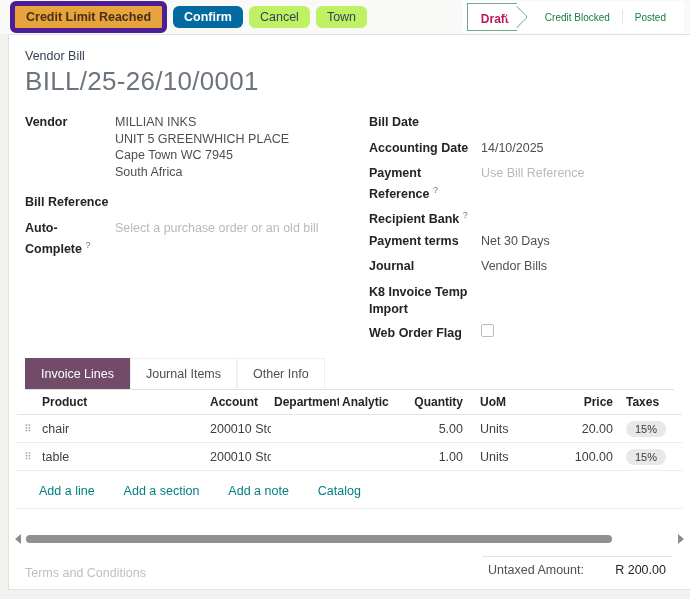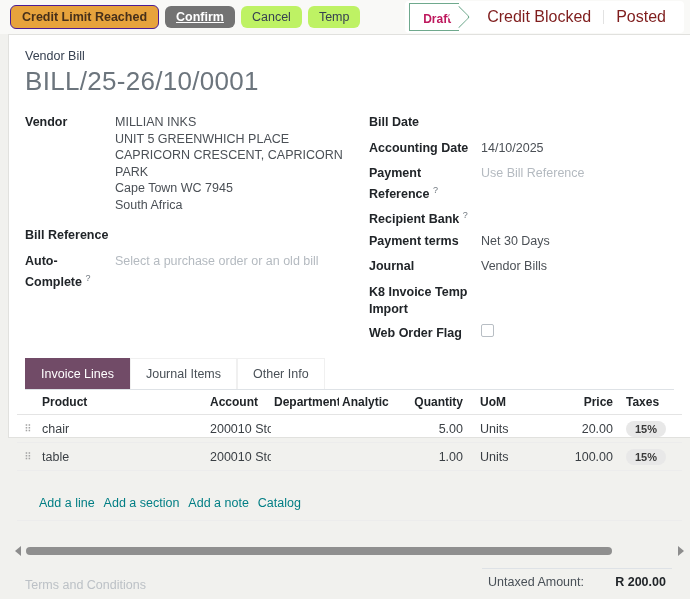--- a/index.html
+++ b/index.html
@@ -11,40 +11,40 @@
   
   .topbar {
     height:34px; display:flex; align-items:center; justify-content:space-between;
     padding:0 6px 0 10px; background:#f9f9f7;
   }
   .topbar-left { display:flex; align-items:center; gap:6px; }
   .btn {
     font-family:inherit; font-size:12.5px; padding:4px 11px; border-radius:6px;
     border:none; cursor:pointer; white-space:nowrap;
   }
-  .btn-warning { background:#e7a33c; color:#47301a; font-weight:700; border:1px solid #4c1d95; }
-  .btn-primary { background:#737373; color:#ffffff; font-weight:600;text-decoration:underline; }
+  .btn-warning { background:#e7a33c; color:#47301a; font-weight:700; border:5px solid #4c1d95; }
+  .btn-primary { background:#0369a1; color:#ffffff; font-weight:600; }
   .btn-secondary { background:#bef264; color:#374151; }
   .statusbar { display:flex; align-items:center; background:#ffffff; border-radius:4px; padding:2px 6px 2px 4px; }
   .status-active {
     position:relative; font-size:12px; font-weight:600; color:#be185d;
     border:1px solid #6fa98d; border-right:none; background:#fff;
     padding:8px 8px 4px 13px; margin-right:16px;
   }
   .status-active::after {
     content:""; position:absolute; right:-8px; top:50%; width:15px; height:15px;
     transform:translateY(-50%) rotate(45deg);
     border-top:1px solid #6fa98d; border-right:1px solid #6fa98d;
     border-top-right-radius:3px; background:#fff;
   }
-  .status-step { font-size:16px; color:#7f1d1d; padding:4px 12px; white-space:nowrap; }
+  .status-step { font-size:10px; color:#15803d; padding:4px 12px; white-space:nowrap; }
   .status-sep { width:1px; height:14px; background:#e2e2e2; }
   
   .sheet {
-    margin-left:8px; height:404px; background:#fff;
+    margin-left:8px; height:556px; background:#fff;
     border:1px solid #e1e1de; border-right:none;
     padding:14px 16px 0 16px; position:relative;
   }
   .doc-type { font-size:12.5px; color:#374151; }
   .doc-number { font-size:26px; font-weight:400; color:#6c757d; margin:3px 0 15px; letter-spacing:0.3px; }
   
   .fields { display:grid; grid-template-columns:330px 1fr; column-gap:14px; }
   .frow { display:grid; align-items:baseline; padding:2px 0; min-height:25.5px; }
   .fields-left .frow { grid-template-columns:90px 1fr; }
   .fields-right .frow { grid-template-columns:112px 1fr; }
@@ -65,47 +65,47 @@
   
   .lines-table { margin:0 -8px; }
   .trow { display:grid; grid-template-columns:22px 168px 64px 68px 1fr 56px 72px 78px 66px; align-items:center; }
   .thead { height:25px; font-size:12px; font-weight:600; color:#212529; border-bottom:1px solid #e4e4e4; }
   .tdata { height:28px; font-size:12.5px; color:#3a3f44; border-bottom:1px solid #ececec; }
   .cell { padding:0 3px; overflow:hidden; white-space:nowrap; }
   .cell-right { text-align:right; }
   .cell-uom { padding-left:14px; }
   .cell-tax { padding-left:10px; }
   .drag { color:#a3a3a3; font-size:10px; text-align:center; cursor:grab; }
-  .badge { display:inline-block; background:#e8e8e8; border-radius:10px; padding:2px 9px; font-size:11px; color:#3a3a3a;font-weight:bold; }
-  .line-links { display:flex; gap:9px; margin:16px -8px; padding:9px 0 10px 22px; border-bottom:1px solid #ececec; }
+  .badge { display:inline-block; background:#e8e8e8; border-radius:10px; padding:2px 9px; font-size:11px; color:#3a3a3a; }
+  .line-links { display:flex; gap:29px; margin:4px -8px; padding:9px 0 10px 22px; border-bottom:1px solid #ececec; }
   .line-link { font-size:12.5px; font-weight:500; color:#017e84; cursor:pointer; white-space:nowrap; }
   
   .hscroll { display:flex; align-items:center; margin:25px -10px 0 -10px; height:10px; gap:3px; }
   .arr { width:0; height:0; border-style:solid; cursor:pointer; }
   .arr-left  { border-width:5px 6px 5px 0; border-color:transparent #8d8d8d transparent transparent; }
   .arr-right { border-width:5px 0 5px 6px; border-color:transparent transparent transparent #8d8d8d; }
   .hscroll-track { flex:1; height:10px; position:relative; }
   .hscroll-thumb { position:absolute; left:2px; top:1px; height:8px; width:90%; background:#8f8f8f; border-radius:4px; cursor:pointer; }
   
   .footer { display:flex; justify-content:space-between; margin-top:12px; padding-right:2px; }
   .terms { font-size:12.5px; color:#bcc1c6; margin-top:10px; cursor:text; }
   .totals { width:190px; border-top:1px solid #dee2e6; padding-top:5px; }
   .total-row { display:flex; justify-content:center; align-items:baseline; gap:10px; padding:1px 0; }
   .total-label { font-size:12.5px; color:#495057; white-space:nowrap; }
-  .total-value { font-size:12.5px; font-weight:700; min-width:72px; text-align:right; }
+  .total-value { font-size:12.5px; font-weight:400; min-width:72px; text-align:right; }
 </style>
 </head>
 <body>
 
 <div class="topbar">
   <div class="topbar-left">
     <button class="btn btn-warning">Credit Limit Reached</button>
     <button class="btn btn-primary">Confirm</button>
     <button class="btn btn-secondary">Cancel</button>
-    <button class="btn btn-secondary">Temp</button>
+    <button class="btn btn-secondary">Town</button>
   </div>
   <div class="statusbar">
     <div class="status-active">Draft</div>
     <div class="status-step">Credit Blocked</div>
     <div class="status-sep"></div>
     <div class="status-step">Posted</div>
   </div>
 </div>
 
 <div class="sheet">
@@ -114,21 +114,20 @@
   <div class="doc-number">BILL/25-26/10/0001</div>
 
   <div class="fields">
 
     <div class="fields-left">
       <div class="frow">
         <div class="flabel">Vendor</div>
         <div class="fvalue">
           <span class="addr-line">MILLIAN INKS</span>
           <span class="addr-line">UNIT 5 GREENWHICH PLACE</span>
-          <span class="addr-line">CAPRICORN CRESCENT, CAPRICORN PARK</span>
           <span class="addr-line">Cape Town WC 7945</span>
           <span class="addr-line">South Africa</span>
         </div>
       </div>
       <div class="frow row-gap">
         <div class="flabel">Bill Reference</div>
         <div class="fvalue"></div>
       </div>
       <div class="frow">
         <div class="flabel">

